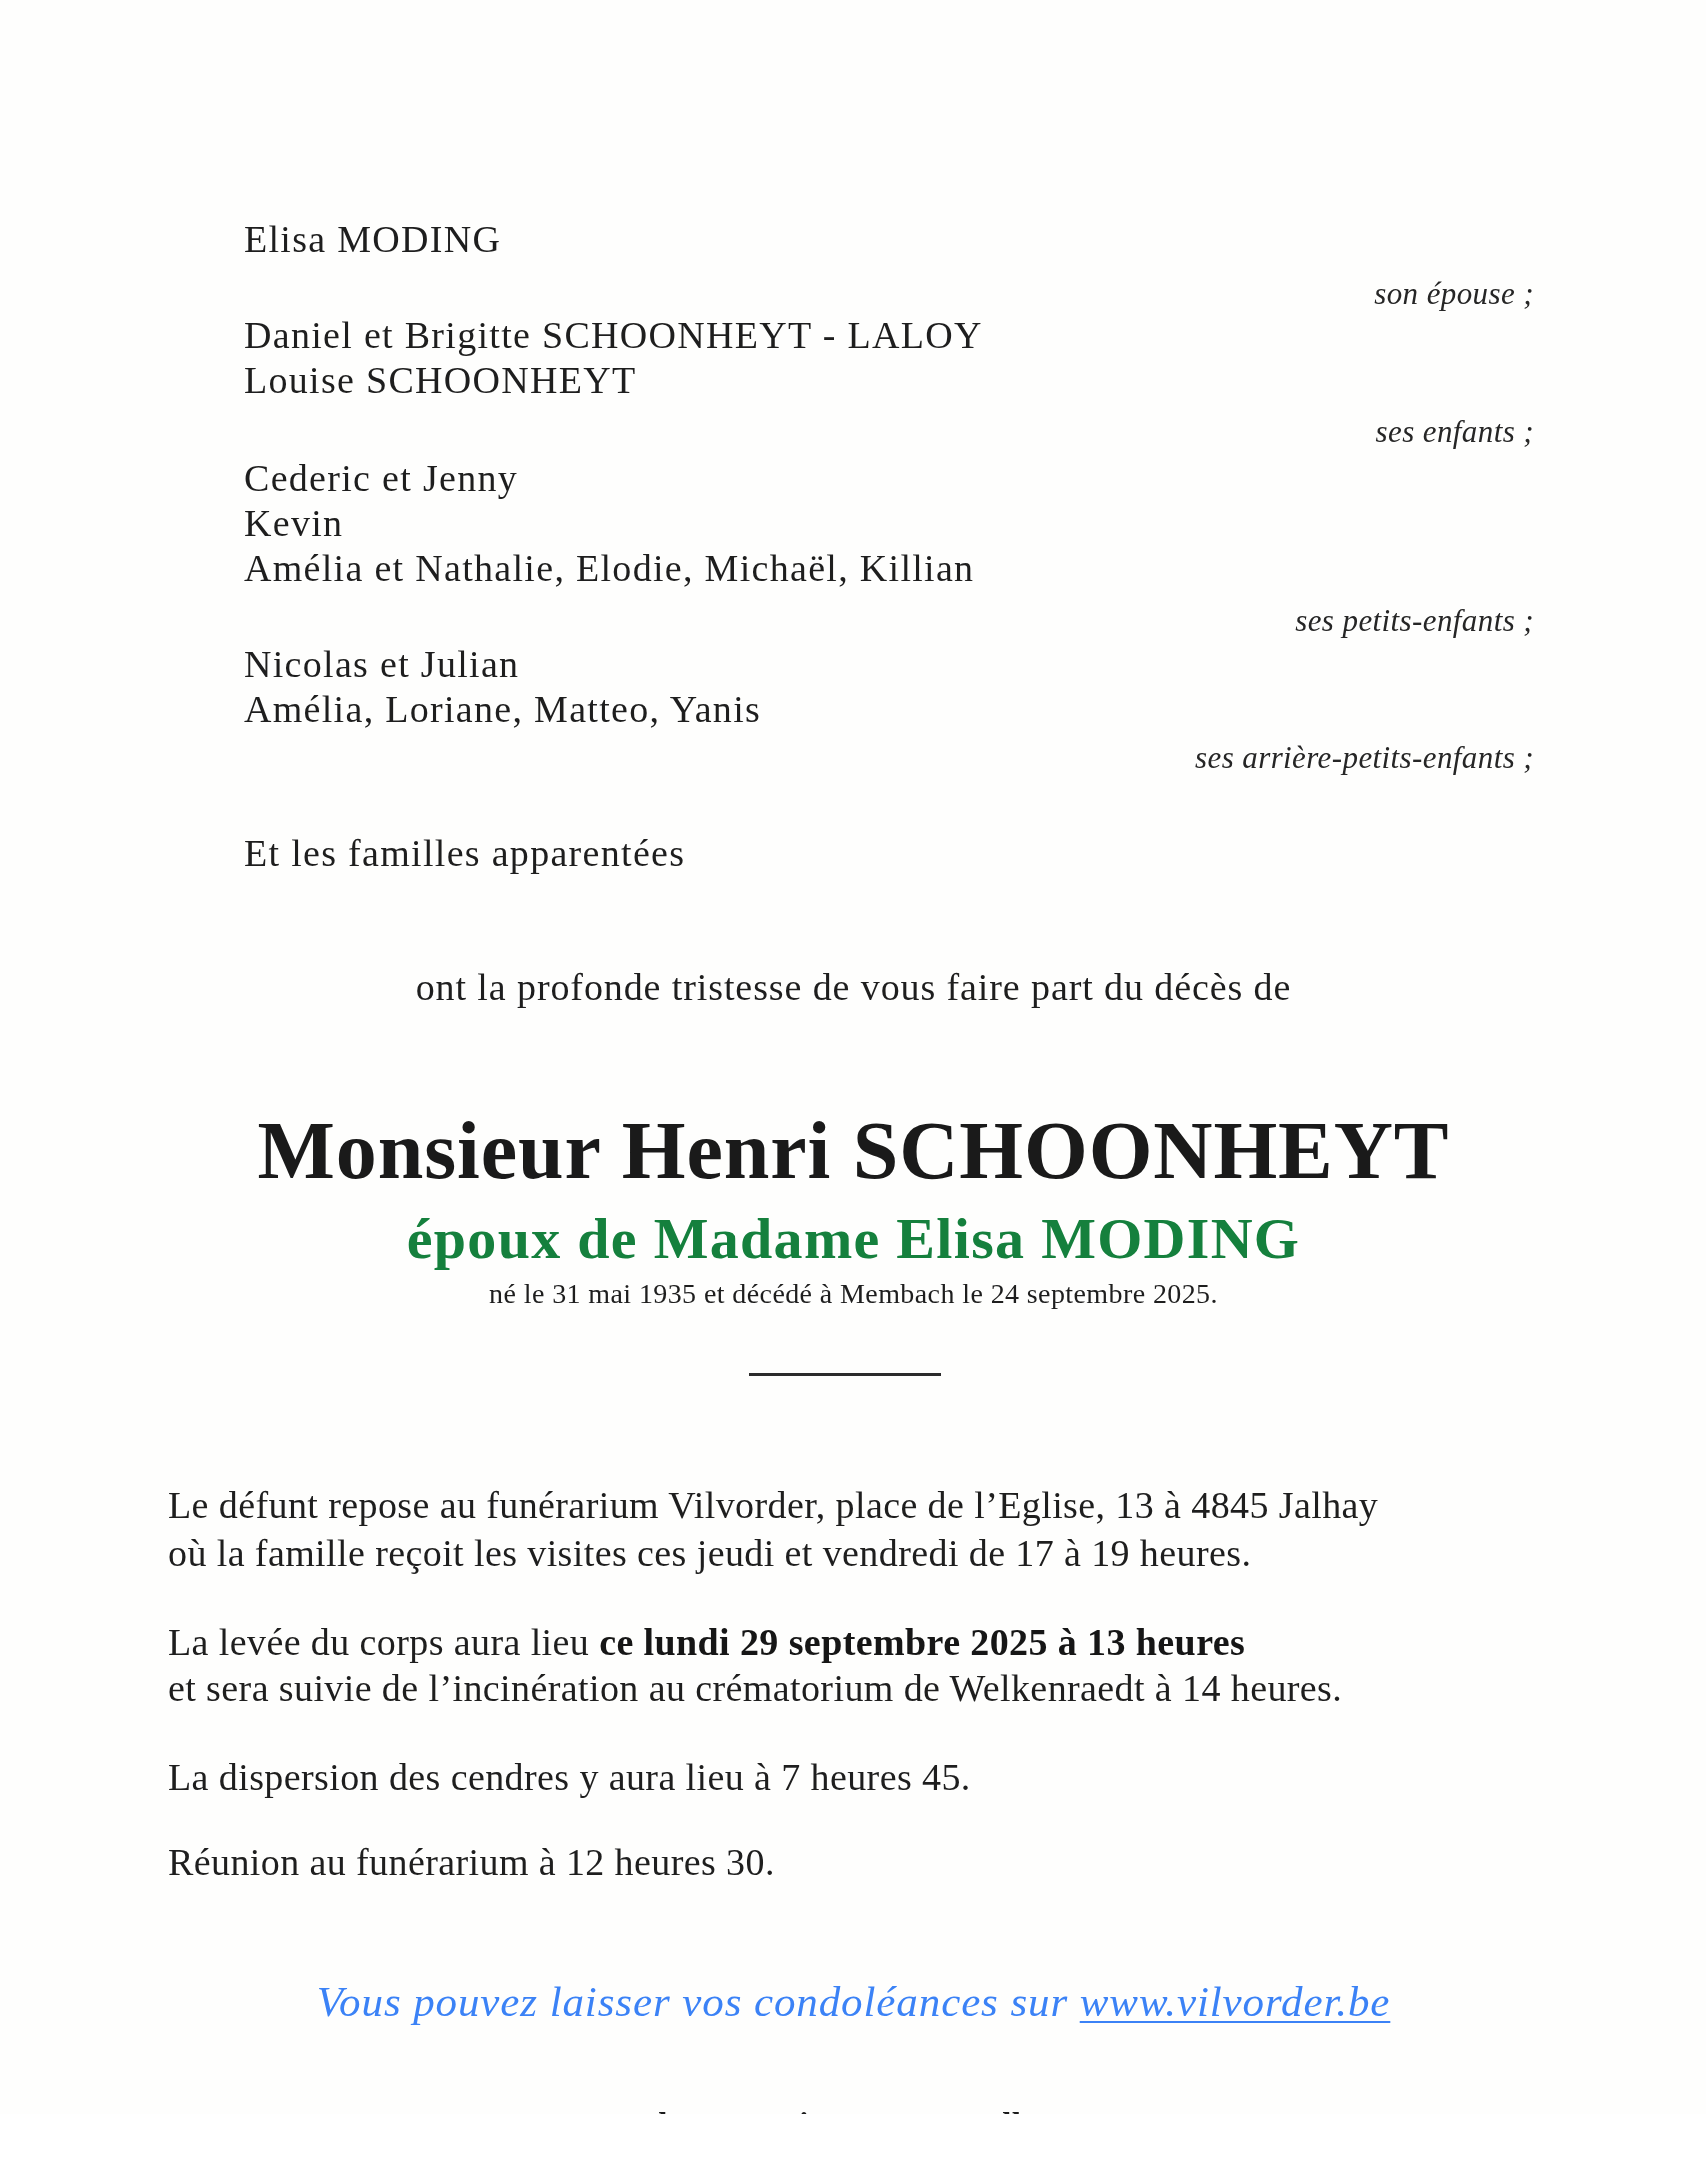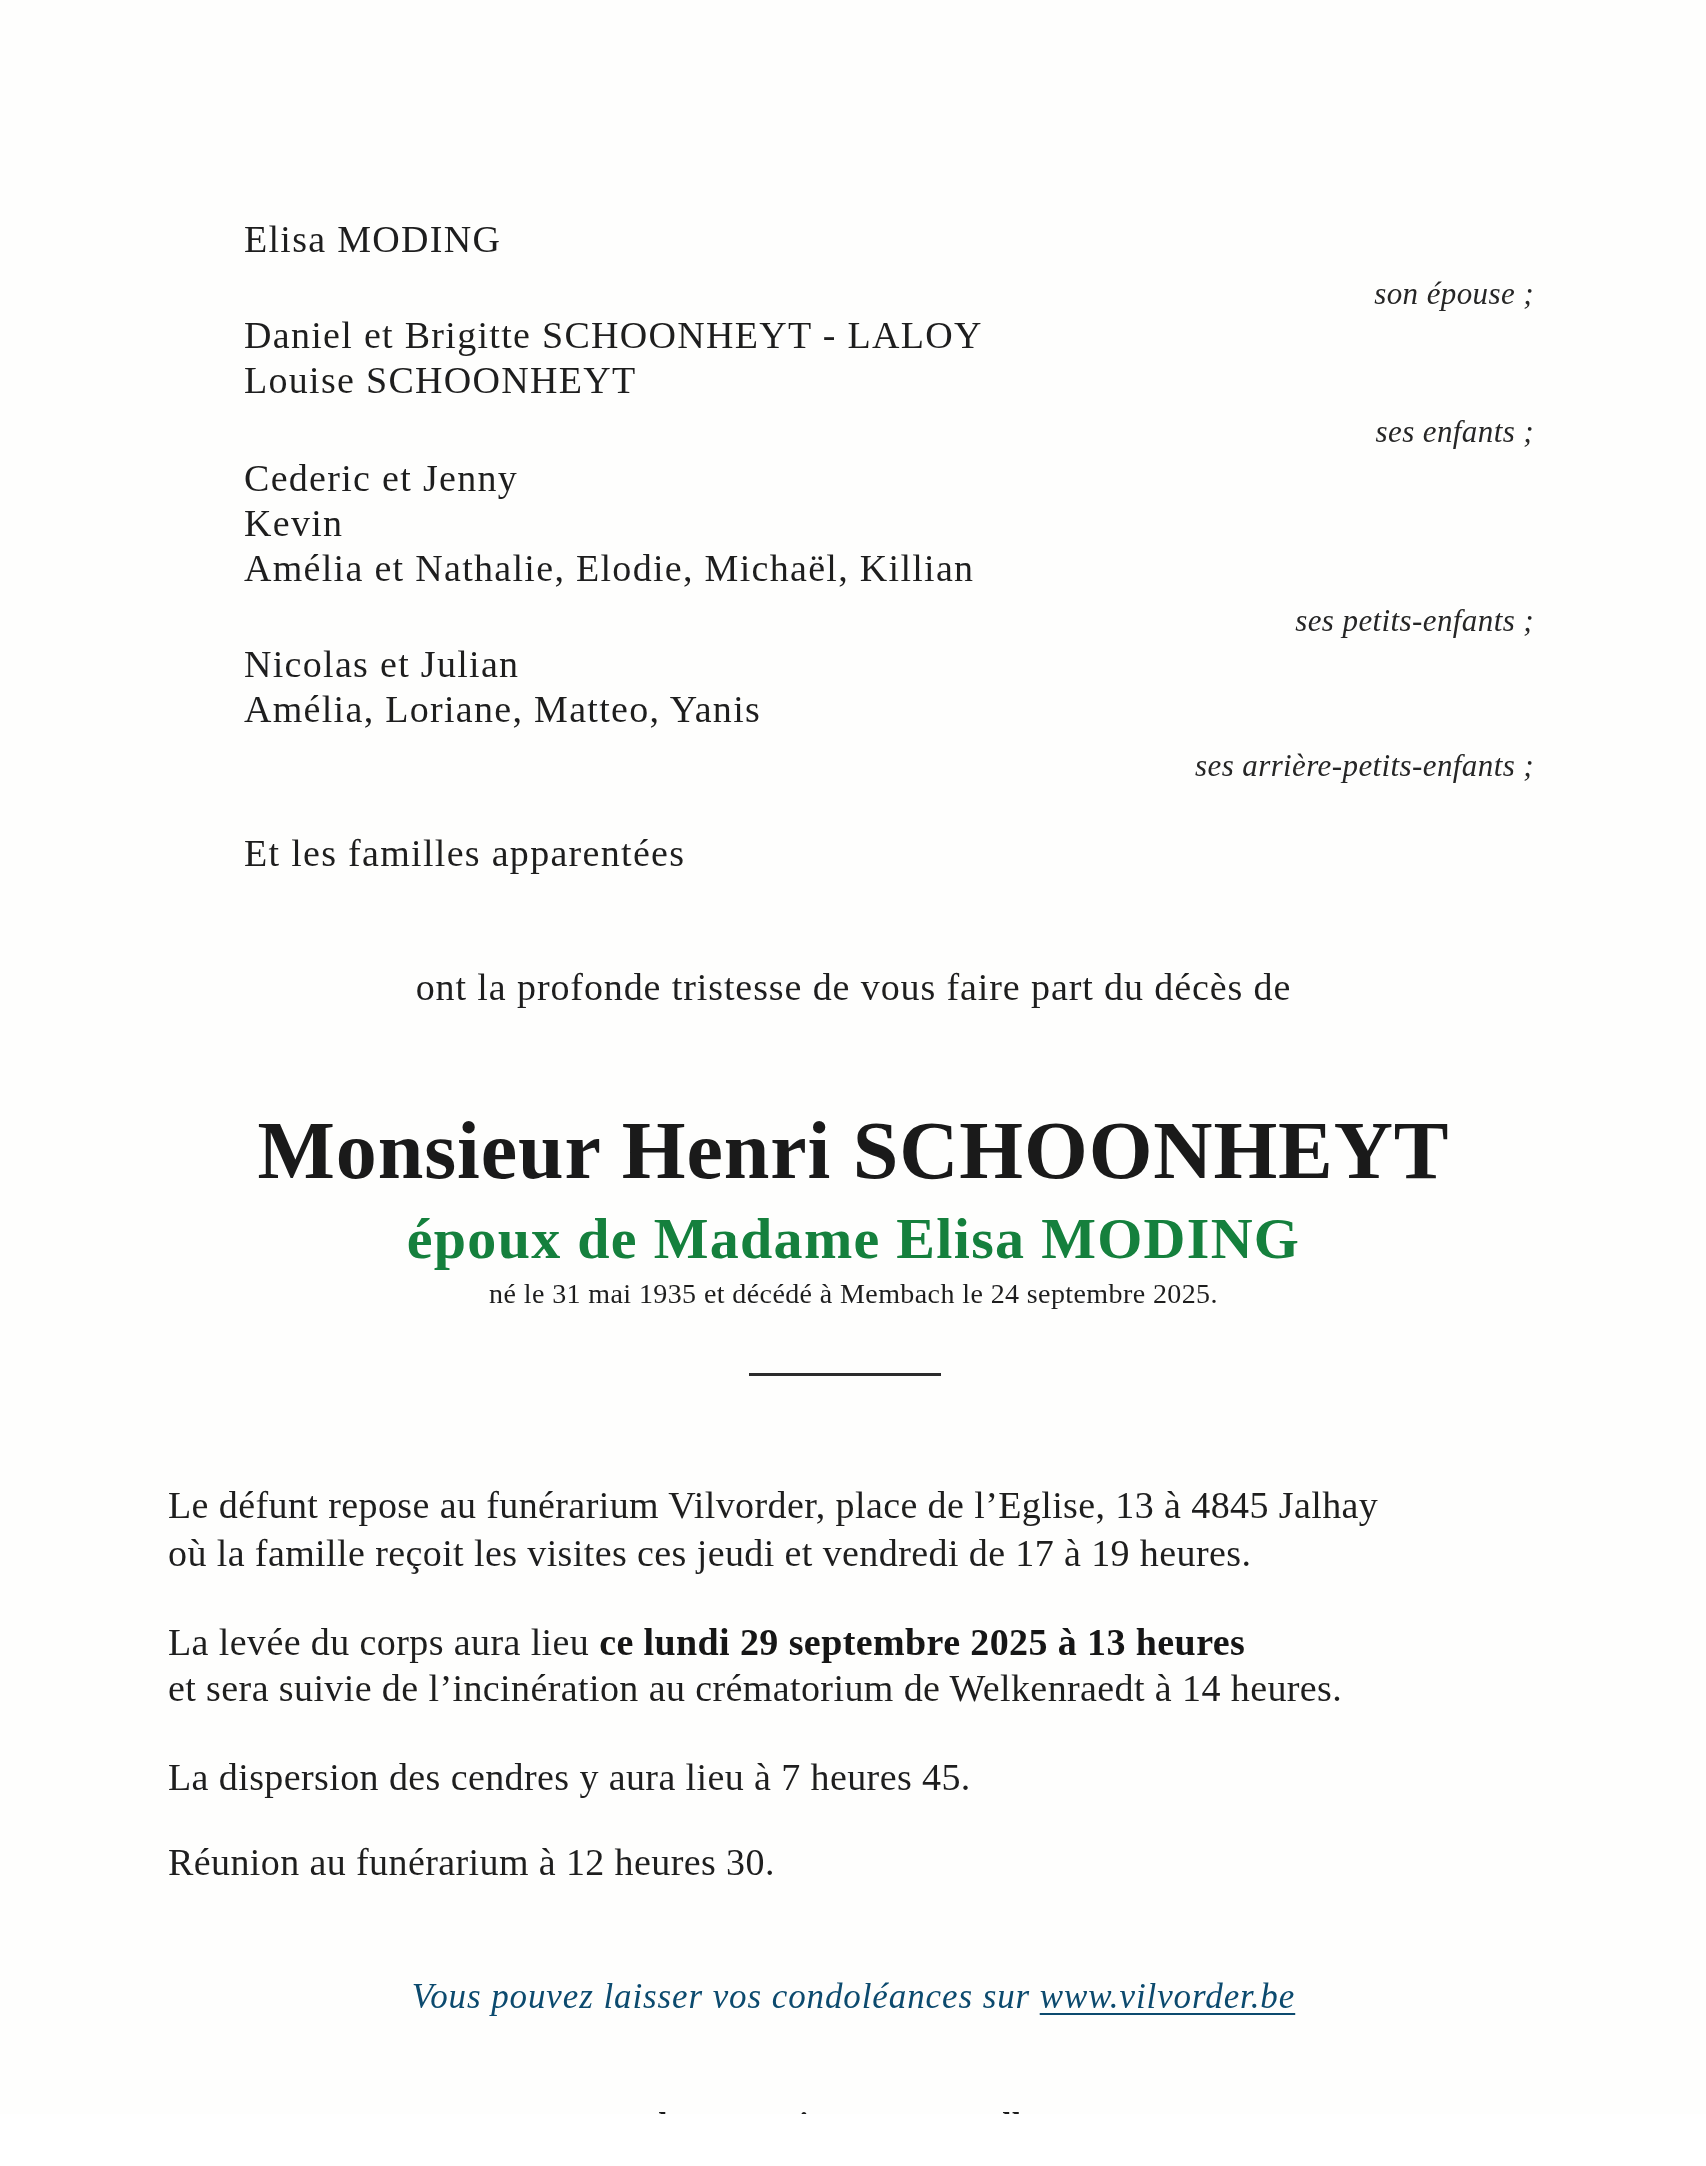--- a/index.html
+++ b/index.html
@@ -56,24 +56,24 @@
     height: 2.6px;
     background: #2b2b2b;
   }
 
   
   .para { left: 168px; font-size: 38px; letter-spacing: 0.4px; }
   .para b { font-weight: 700; color: #161616; }
 
   
   .script {
-    font-size: 35px;
+    font-size: 43px;
     font-style: italic;
     letter-spacing: 0.9px;
-    color: #0c4a6e;
+    color: #3b82f6;
   }
   .script .url {
     text-decoration: underline;
     text-underline-offset: 5.2px;
     text-decoration-thickness: 2.2px;
   }
   .foot-bold {
     font-size: 33px;
     font-weight: 700;
     letter-spacing: 0.4px;
@@ -92,21 +92,21 @@
   <div class="line name" style="top: 358px;">Louise SCHOONHEYT</div>
   <div class="line relation" style="top: 413px;">ses enfants ;</div>
 
   <div class="line name" style="top: 456px;">Cederic et Jenny</div>
   <div class="line name" style="top: 501px;">Kevin</div>
   <div class="line name" style="top: 546px;">Amélia et Nathalie, Elodie, Michaël, Killian</div>
   <div class="line relation" style="top: 602px;">ses petits-enfants ;</div>
 
   <div class="line name" style="top: 642px;">Nicolas et Julian</div>
   <div class="line name" style="top: 687px;">Amélia, Loriane, Matteo, Yanis</div>
-  <div class="line relation" style="top: 739px; margin-top: 8px;">ses arrière-petits-enfants ;</div>
+  <div class="line relation" style="top: 739px;">ses arrière-petits-enfants ;</div>
 
   <div class="line name" style="top: 831px;">Et les familles apparentées</div>
 
   <div class="line center intro" style="top: 965px;">ont la profonde tristesse de vous faire part du décès de</div>
 
   <div class="line center deceased" style="top: 1102px;">Monsieur Henri SCHOONHEYT</div>
   <div class="line center spouse" style="top: 1204px;">époux de Madame Elisa MODING</div>
   <div class="line center dates" style="top: 1277px;">né le 31 mai 1935 et décédé à Membach le 24 septembre 2025.</div>
 
   <div class="rule"></div>

